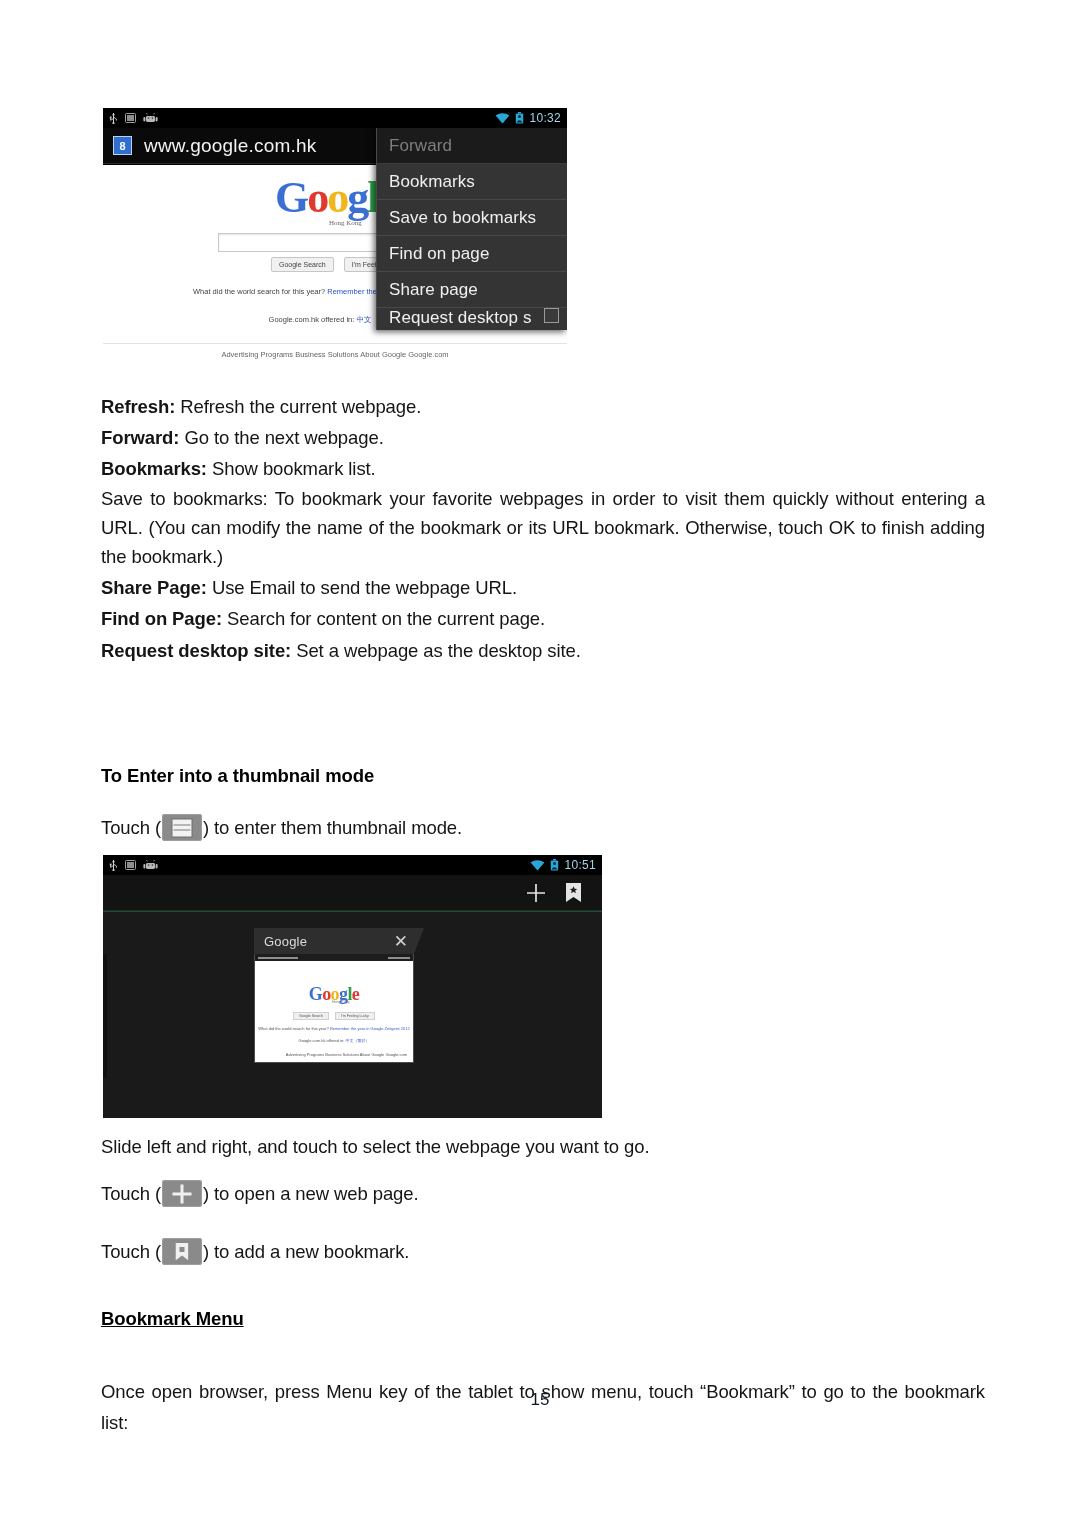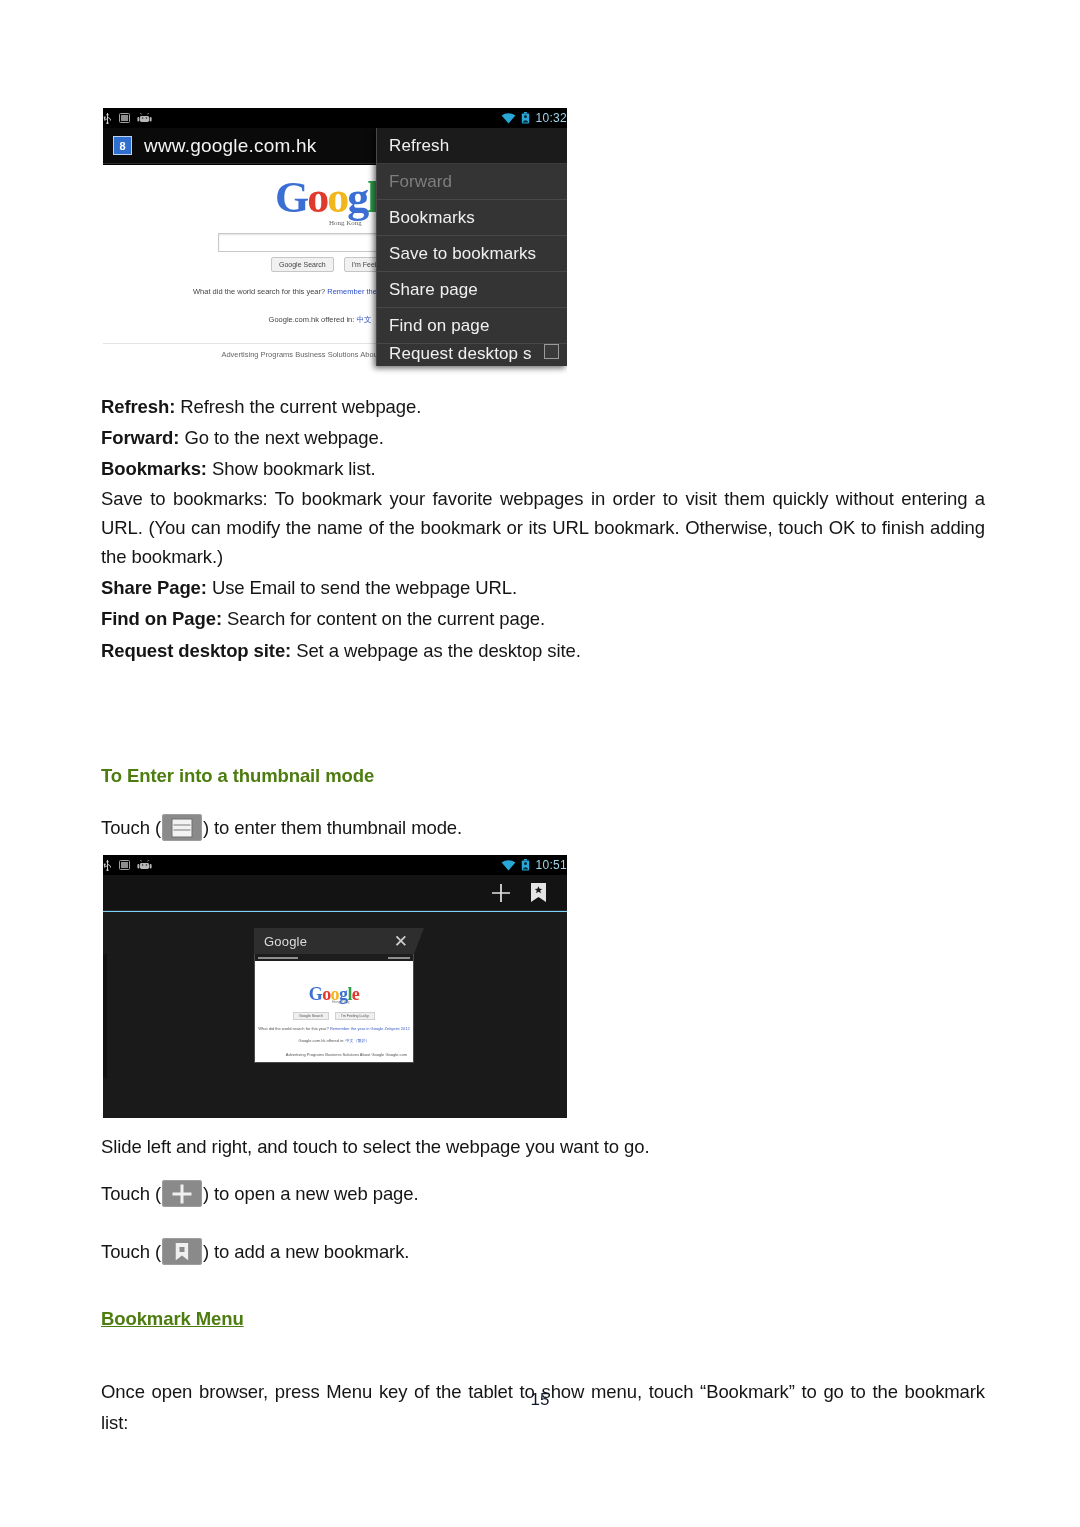--- a/index.html
+++ b/index.html
@@ -34,21 +34,21 @@
     text-align: justify;
     letter-spacing: -0.1px;
   }
   .body-text b { font-weight: bold; }
 
   .heading {
     position: absolute;
     left: 101px;
     font-size: 18.5px;
     font-weight: bold;
-    color: #4d7c0f;
+    color: #000000;
     letter-spacing: -0.1px;
   }
   .heading.underline { text-decoration: underline; }
 
   .page-number {
     position: absolute;
     left: 0;
     width: 1080px;
     text-align: center;
     font-size: 17px;
@@ -127,21 +127,21 @@
     height: 267px;
   }
   .statusbar {
     position: absolute;
     left: 0; top: 0;
     width: 100%;
     height: 20px;
     background: #000000;
     display: flex;
     align-items: center;
-    padding: 0 0;
+    padding: 0 6px;
     box-sizing: border-box;
   }
   .sb-left { display: flex; align-items: center; gap: 7px; }
   .sb-right { margin-left: auto; display: flex; align-items: center; gap: 5px; }
   .sb-clock {
     color: #9fd5e8;
     font-size: 12px;
     letter-spacing: 0.3px;
     font-family: "Liberation Sans", sans-serif;
   }
@@ -303,23 +303,23 @@
     width: 13px; height: 13px;
     border: 1px solid #9a9a9a;
     background: #3a3a3a;
     flex: none;
   }
 
   
   #shot-thumbs {
     left: 103px;
     top: 855px;
-    width: 464px;
+    width: 499px;
     height: 263px;
-    background: #7dd3fc;
+    background: #14532d;
   }
   .tb-actionbar {
     position: absolute;
     left: 0; top: 20px;
     width: 100%;
     height: 36px;
     background: #131313;
     border-bottom: 1px solid #2a2a2a;
     display: flex;
     align-items: center;
@@ -511,26 +511,25 @@
       </div>
       <div class="g-offered">
         <span>Google.com.hk offered in:</span>
         <span class="lang">中文（繁體）</span>
       </div>
       <div class="g-footrule"></div>
       <div class="g-foot">Advertising Programs    Business Solutions    About Google    Google.com</div>
     </div>
 
     <div class="opt-menu">
-      <div class="opt-item">Refresh</div>
       <div class="opt-item disabled">Forward</div>
       <div class="opt-item">Bookmarks</div>
       <div class="opt-item">Save to bookmarks</div>
+      <div class="opt-item">Find on page</div>
       <div class="opt-item">Share page</div>
-      <div class="opt-item">Find on page</div>
       <div class="opt-item partial">
         <span>Request desktop s</span>
         <span class="opt-check"></span>
       </div>
     </div>
   </div>
 
   <div class="body-text" style="top:391px;">
     <b>Refresh:</b><span> Refresh the current webpage.</span>
   </div>

